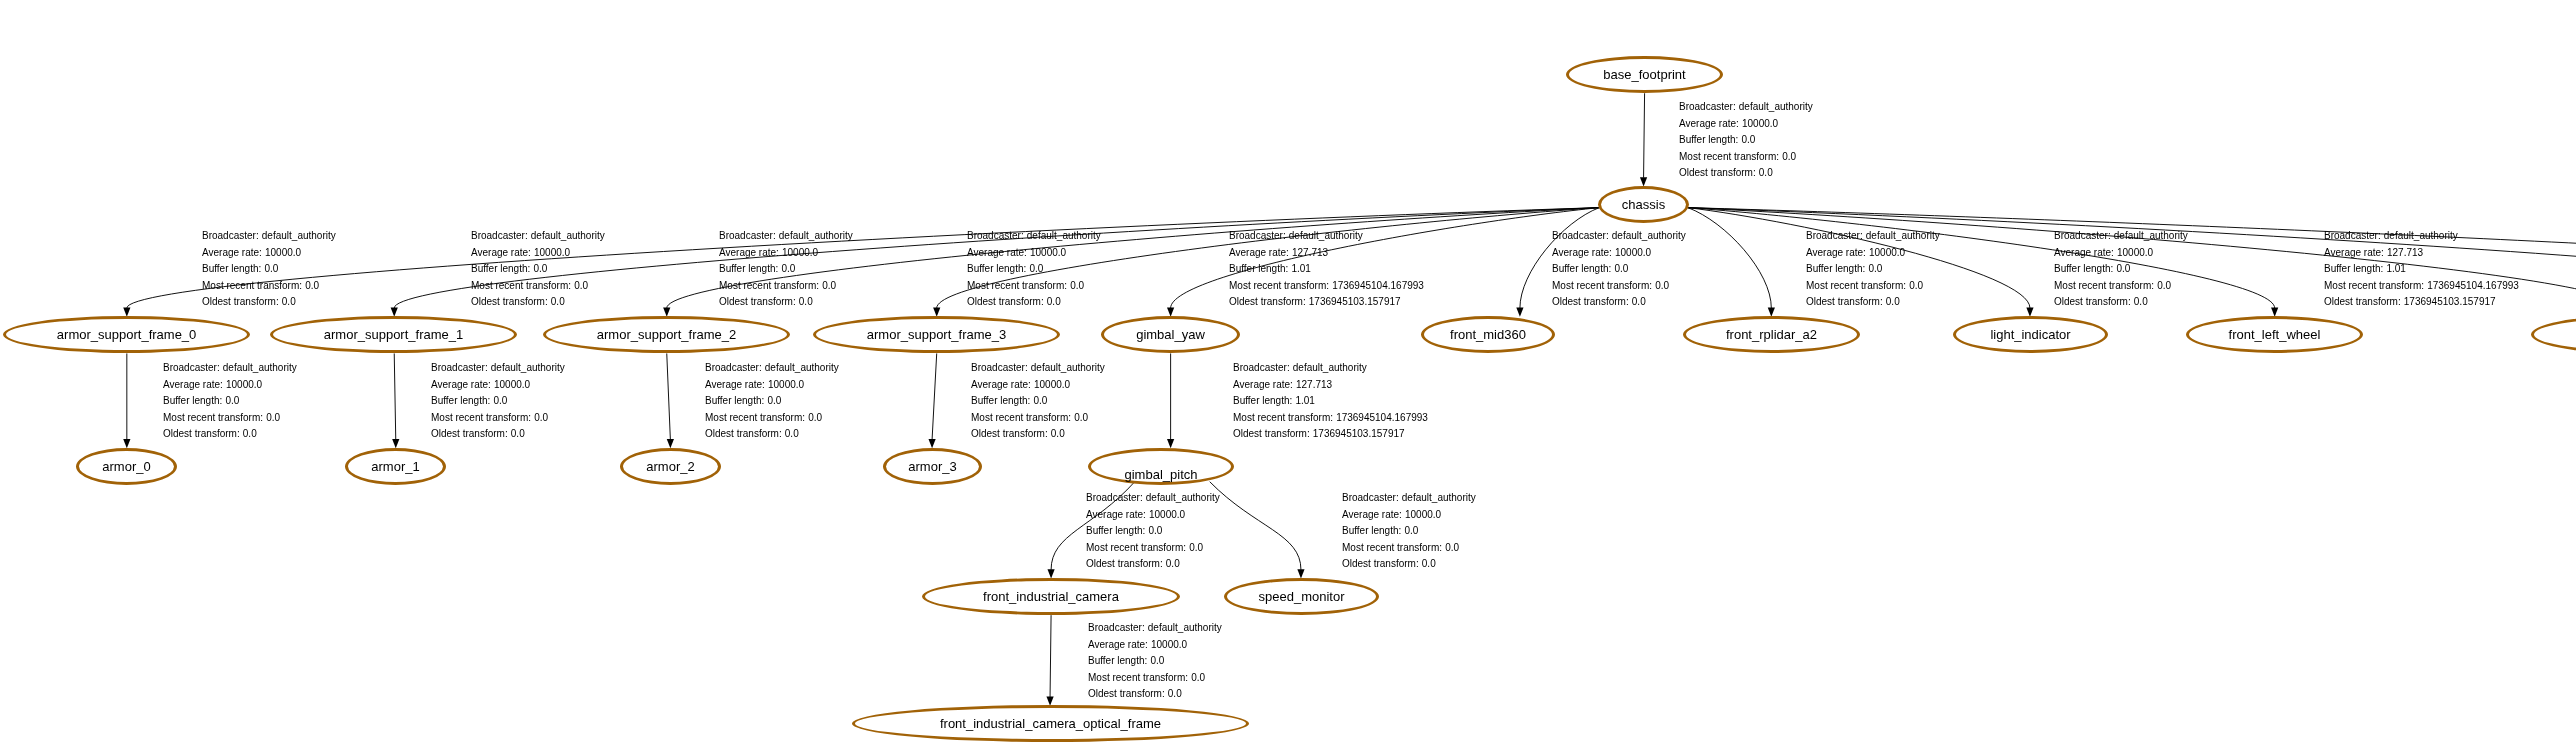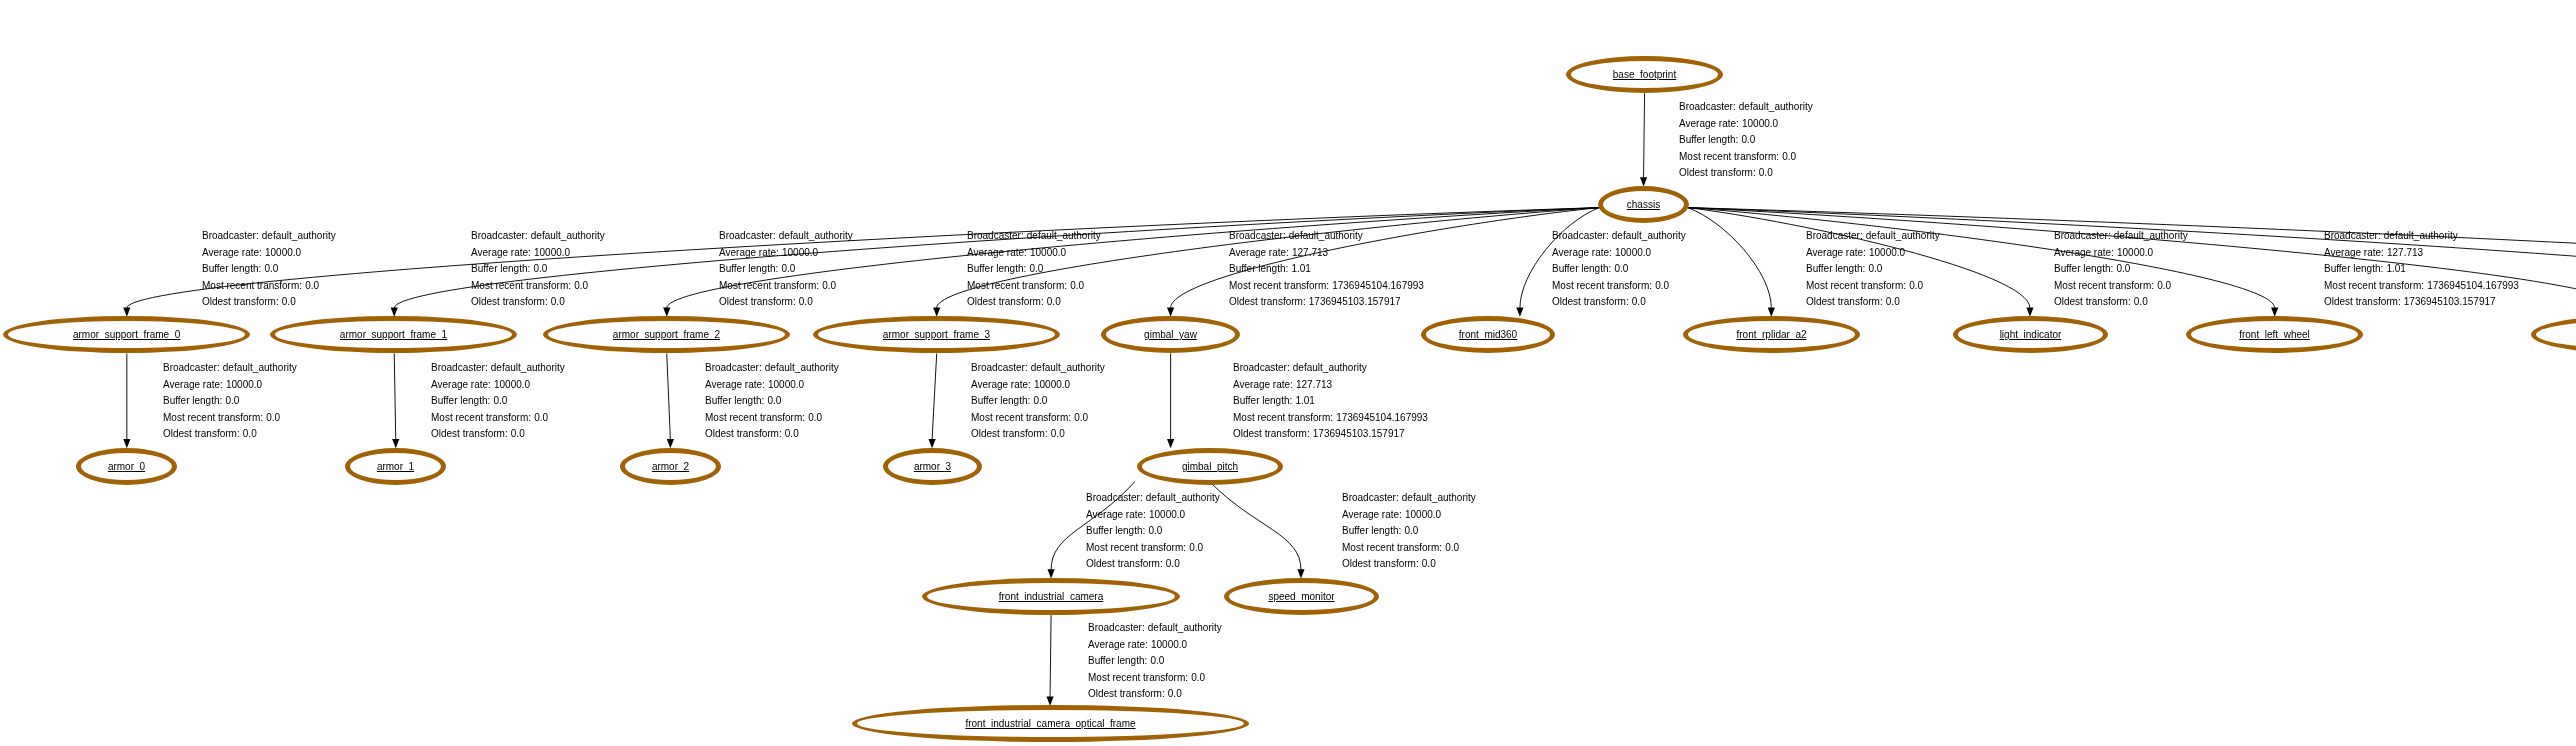--- a/index.html
+++ b/index.html
@@ -2,23 +2,23 @@
 <html style="font-size:8.2px"><head>
 <meta charset="utf-8">
 <style>
   html,body{margin:0;padding:0;background:#ffffff;}
   #canvas{position:relative;width:3605px;height:746px;background:#ffffff;overflow:hidden;
           font-family:"Liberation Sans", sans-serif;color:#000;}
   #edge-layer{position:absolute;left:0;top:0;z-index:1;}
   .title-box{position:absolute;z-index:3;border:1px solid #000;background:#fff;
              display:flex;align-items:center;justify-content:center;
              font-size:13px;font-weight:500;box-sizing:border-box;}
-  .node{position:absolute;z-index:2;border:5px solid #a16207;border-radius:50%;background:#fff;
-        display:flex;align-items:center;justify-content:center;font-size:10px;
-        box-sizing:border-box;white-space:nowrap;text-decoration:underline;}
+  .node{position:absolute;z-index:2;border:3px solid #a16207;border-radius:50%;background:#fff;
+        display:flex;align-items:center;justify-content:center;font-size:13px;
+        box-sizing:border-box;white-space:nowrap;}
   .edge-label{position:absolute;z-index:2;font-size:10px;line-height:16.5px;white-space:nowrap;}
   .edge-label .fld{margin-right:3.1px;}
 </style>
 </head>
 <body>
 
 <div id="canvas">
   <svg id="edge-layer" width="3605" height="746" viewBox="0 0 6997 1448">
       <path d="M 3192 181 L 3190 345" fill="none" stroke="#000" stroke-width="1.8"></path>
       <polygon points="3190,362 3183,344 3197,344" fill="#000"></polygon>
@@ -103,21 +103,21 @@
       </div>
       <div class="node" style="left: 345px; top: 448px; width: 101px; height: 37px; text-align: right;">
         <span>armor_1</span>
       </div>
       <div class="node" style="left: 620px; top: 448px; width: 101px; height: 37px;">
         <span>armor_2</span>
       </div>
       <div class="node" style="left: 883px; top: 448px; width: 99px; height: 37px;">
         <span>armor_3</span>
       </div>
-      <div class="node" style="left: 1137px; top: 448px; width: 146px; height: 37px;">
+      <div class="node" style="left: 1088px; top: 448px; width: 146px; height: 37px; align-items: flex-end;">
         <span>gimbal_pitch</span>
       </div>
       <div class="node" style="left: 922px; top: 578px; width: 258px; height: 37px;">
         <span>front_industrial_camera</span>
       </div>
       <div class="node" style="left: 1224px; top: 578px; width: 155px; height: 37px;">
         <span>speed_monitor</span>
       </div>
       <div class="node" style="left: 852px; top: 705px; width: 397px; height: 37px;">
         <span>front_industrial_camera_optical_frame</span>

